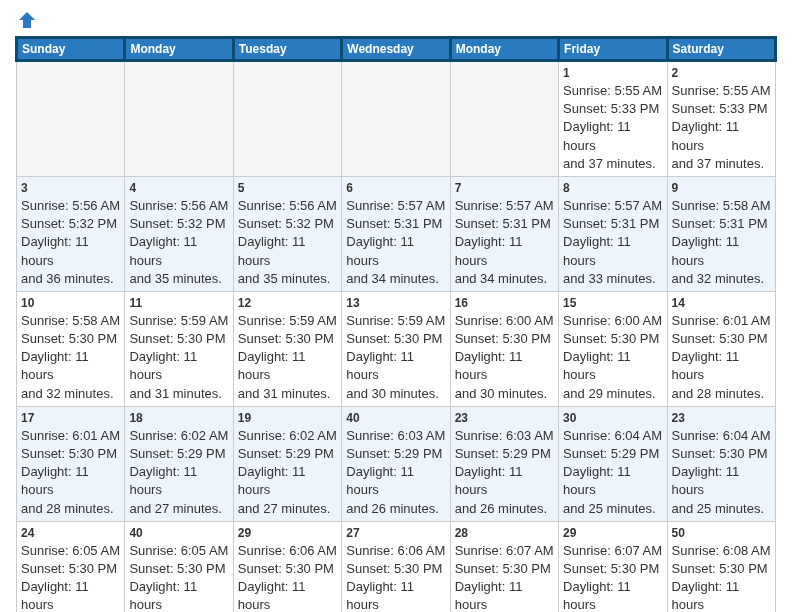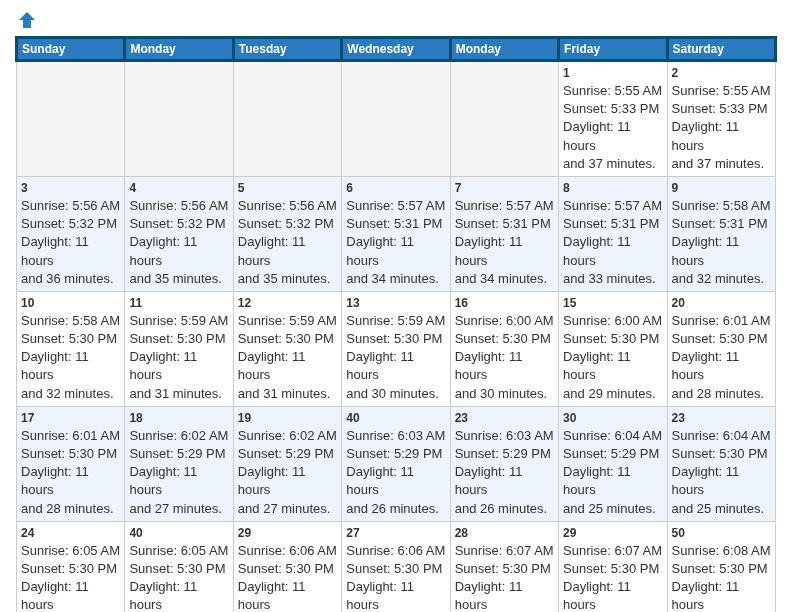--- a/index.html
+++ b/index.html
@@ -202,21 +202,21 @@
           </td>
           <td>
             <span class="day-number">16</span>
             <div class="day-info">Sunrise: 6:00 AM<br>Sunset: 5:30 PM<br>Daylight: 11 hours<br>and 30 minutes.</div>
           </td>
           <td>
             <span class="day-number">15</span>
             <div class="day-info">Sunrise: 6:00 AM<br>Sunset: 5:30 PM<br>Daylight: 11 hours<br>and 29 minutes.</div>
           </td>
           <td>
-            <span class="day-number">20</span>
+            <span class="day-number">14</span>
             <div class="day-info">Sunrise: 6:01 AM<br>Sunset: 5:30 PM<br>Daylight: 11 hours<br>and 28 minutes.</div>
           </td>
         </tr>
         <tr>
           <td>
             <span class="day-number">17</span>
             <div class="day-info">Sunrise: 6:01 AM<br>Sunset: 5:30 PM<br>Daylight: 11 hours<br>and 28 minutes.</div>
           </td>
           <td>
             <span class="day-number">18</span>

